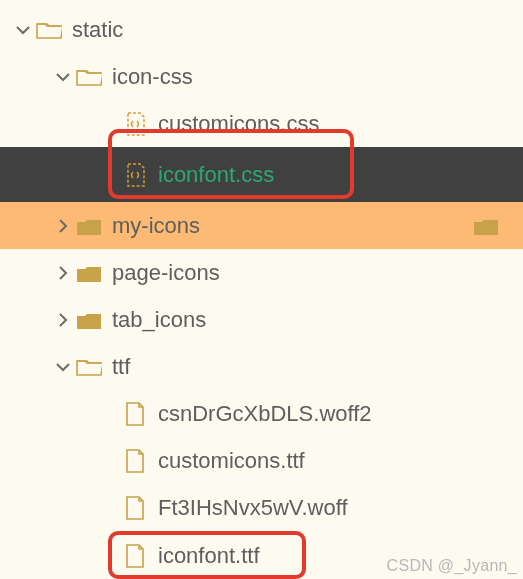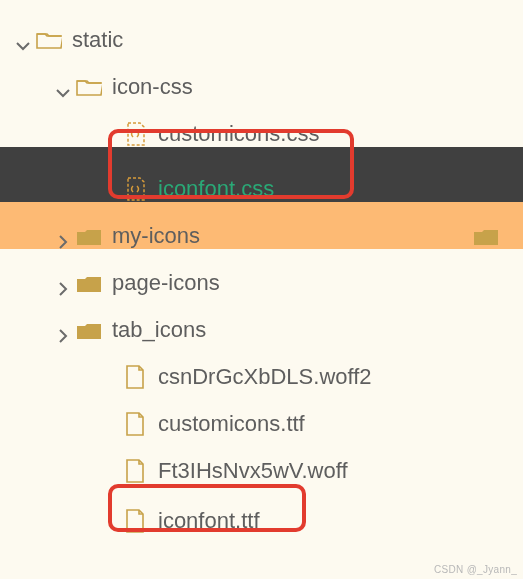--- a/index.html
+++ b/index.html
@@ -1,27 +1,27 @@
 <!DOCTYPE html>
 <html><head>
 <meta charset="utf-8">
 <style>
   html,body{margin:0;padding:0;width:523px;height:579px;background:#fdfaf0;font-family:Arial,Helvetica,sans-serif;font-size:22px;color:#5e5e5e;overflow:hidden}
   .tree{padding-top:6px}
-  .row{display:flex;align-items:flex-end;height:47px;position:relative}
+  .row{display:flex;align-items:center;height:47px;position:relative}
   .row.sel{background:#404040}
   .row.hl{background:#fdba74}
   .arrow{width:18px;display:flex;justify-content:center;align-items:center;color:#7a7a7a}
   .icon{width:26px;height:26px;display:flex;align-items:center;justify-content:center;margin:0 10px 0 4px}
   .label{white-space:nowrap}
   .label.green{color:#2aa876}
   .ind{display:inline-block}
   .redbox{position:absolute;border:4px solid #e23b2e;border-radius:10px;pointer-events:none}
   .rightfold{position:absolute;right:14px}
-  .watermark{position:absolute;right:6px;bottom:4px;font-size:10px;color:#b8b8b8;letter-spacing:.3px}
+  .watermark{position:absolute;right:6px;bottom:4px;font-size:16px;color:#b8b8b8;letter-spacing:.3px}
   svg{display:block}
 </style>
 </head>
 <body>
 
 <svg width="0" height="0" style="position:absolute">
   <defs>
     <g id="chev-down">
         <path d="M1 4 L7 10 L13 4" fill="none" stroke="#6b6b6b" stroke-width="2"></path>
       </g>
@@ -142,20 +142,34 @@
         </svg>
       </span>
     <span class="icon">
         <svg width="26" height="22">
           <use href="#folder-closed"></use>
         </svg>
       </span>
     <span class="label">tab_icons</span>
   </div>
 
+  <div class="row">
+    <span class="ind" style="width:54px"></span>
+    <span class="arrow">
+        <svg width="14" height="14">
+          <use href="#chev-down"></use>
+        </svg>
+      </span>
+    <span class="icon">
+        <svg width="28" height="24">
+          <use href="#folder-open"></use>
+        </svg>
+      </span>
+    <span class="label">ttf</span>
+  </div>
 
   <div class="row">
     <span class="ind" style="width:118px"></span>
     <span class="icon">
         <svg width="26" height="26">
           <use href="#file"></use>
         </svg>
       </span>
     <span class="label">csnDrGcXbDLS.woff2</span>
   </div>

